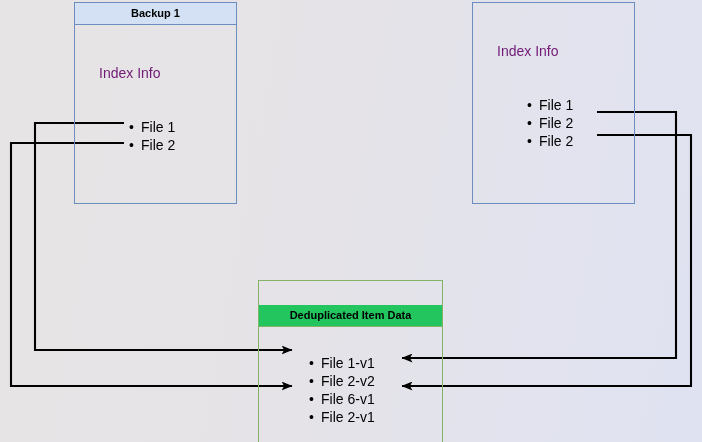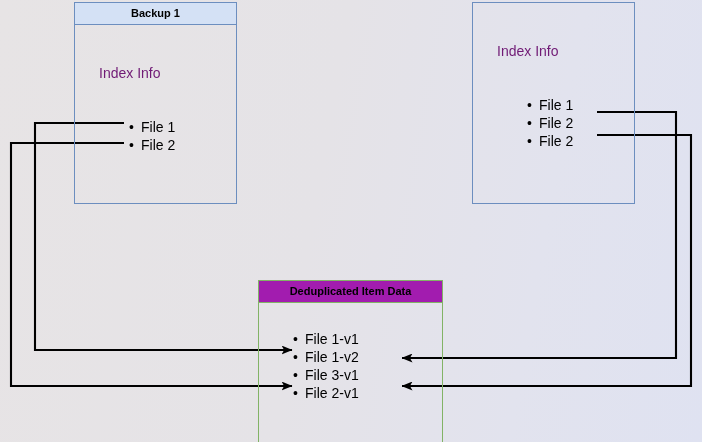--- a/index.html
+++ b/index.html
@@ -43,22 +43,23 @@
     border: 1px solid #6c8ebf;
   }
   .blue-node .title {
     background: #d4e1f5;
     border-bottom: 1px solid #6c8ebf;
   }
   .green-node {
     border: 1px solid #82b366;
   }
   .green-node .title {
-    background: #a21caf;
+    background: #22c55e;
     border-bottom: 1px solid #82b366;
+    margin-top: 24px;
   }
   .index-label {
     position: absolute;
     font-size: 14px;
     color: #701a75;
     white-space: nowrap;
   }
   ul.file-list {
     position: absolute;
     margin: 0;
@@ -133,22 +134,22 @@
         <li>File 1</li>
         <li>File 2</li>
         <li>File 2</li>
       </ul>
     </div>
   </div>
 
   <div class="node green-node" style="left:258px; top:280px; width:185px; height:168px;">
     <div class="title">Deduplicated Item Data</div>
     <div class="body" style="height:145px;">
-      <ul class="file-list" style="left:30px; top:27px;">
+      <ul class="file-list" style="left:46px; top:27px;">
         <li>File 1-v1</li>
-        <li>File 1-v2</li>
-        <li>File 3-v1</li>
+        <li>File 2-v2</li>
+        <li>File 6-v1</li>
         <li>File 2-v1</li>
       </ul>
     </div>
   </div>
 
 </div>
 
 </body></html>

